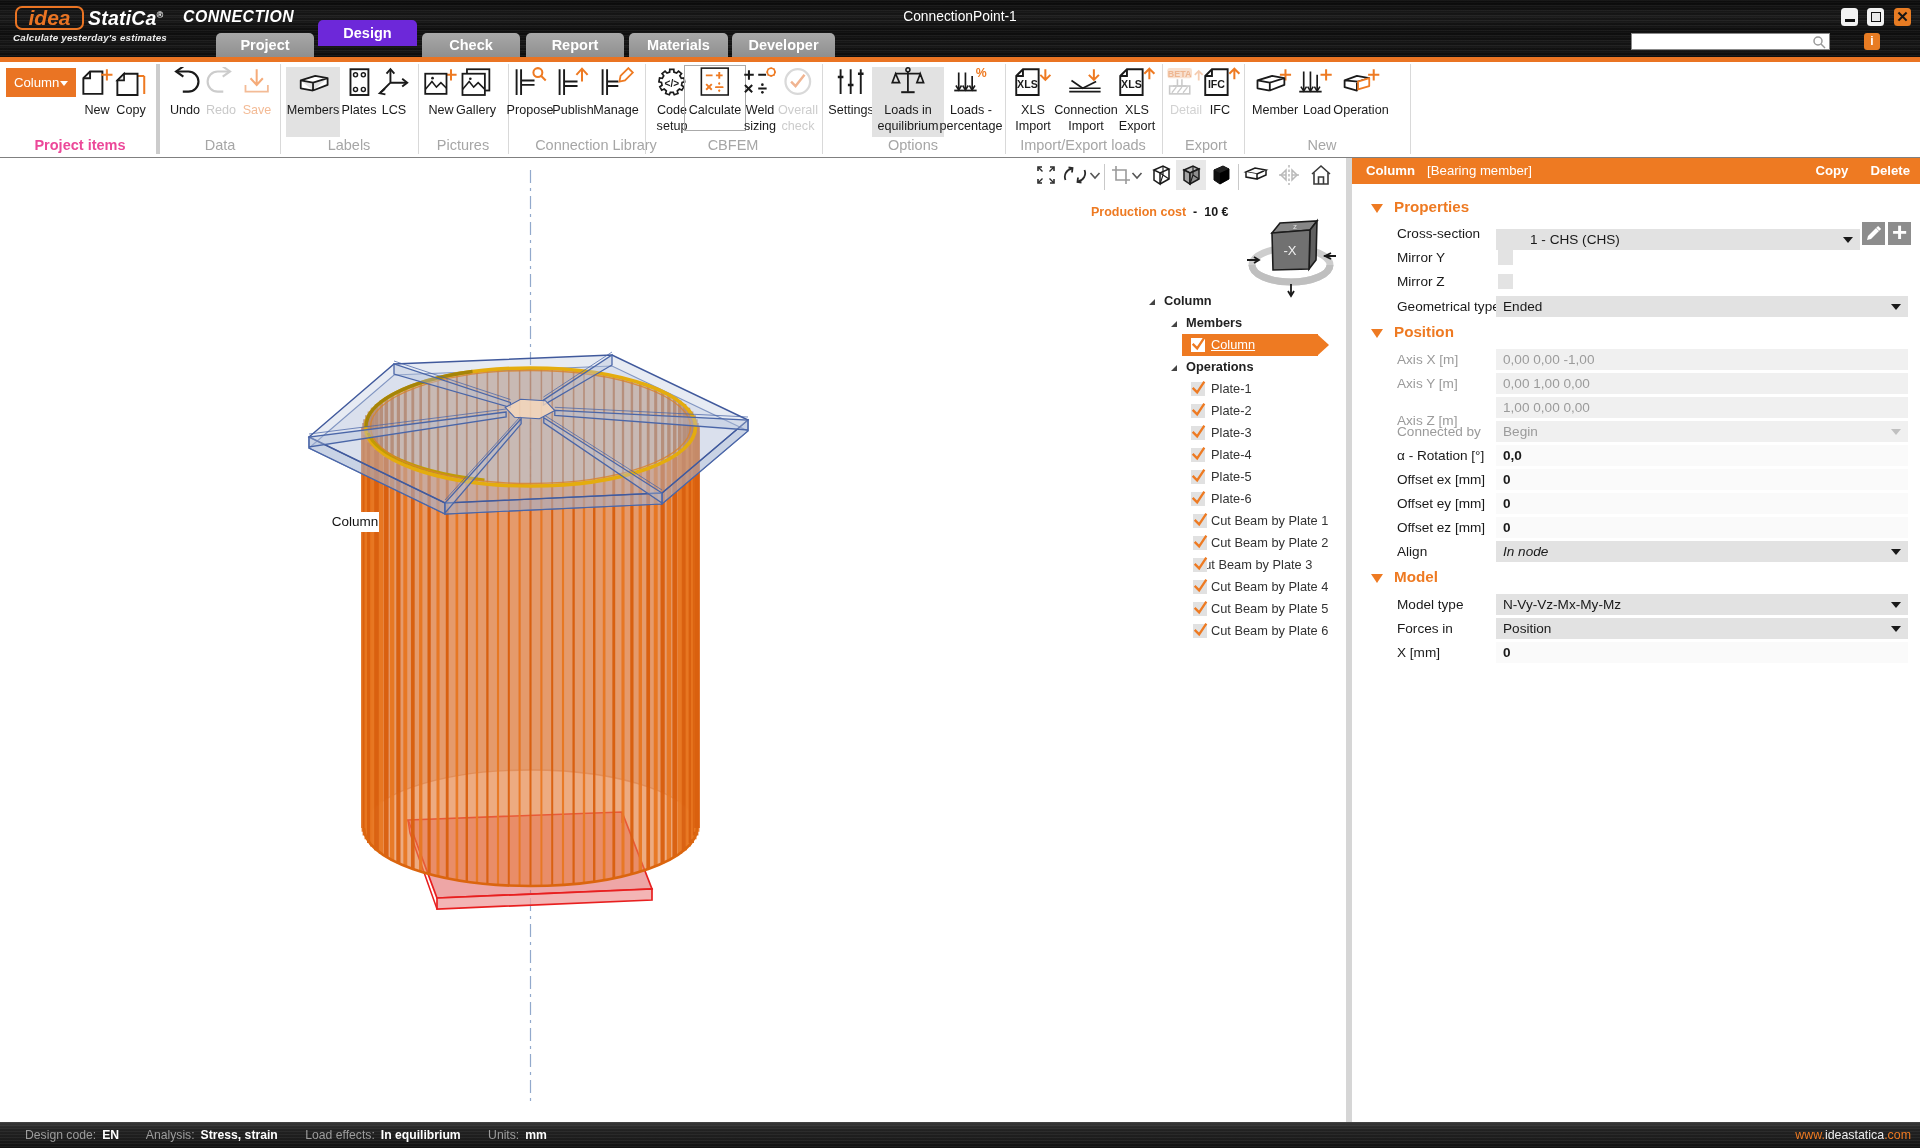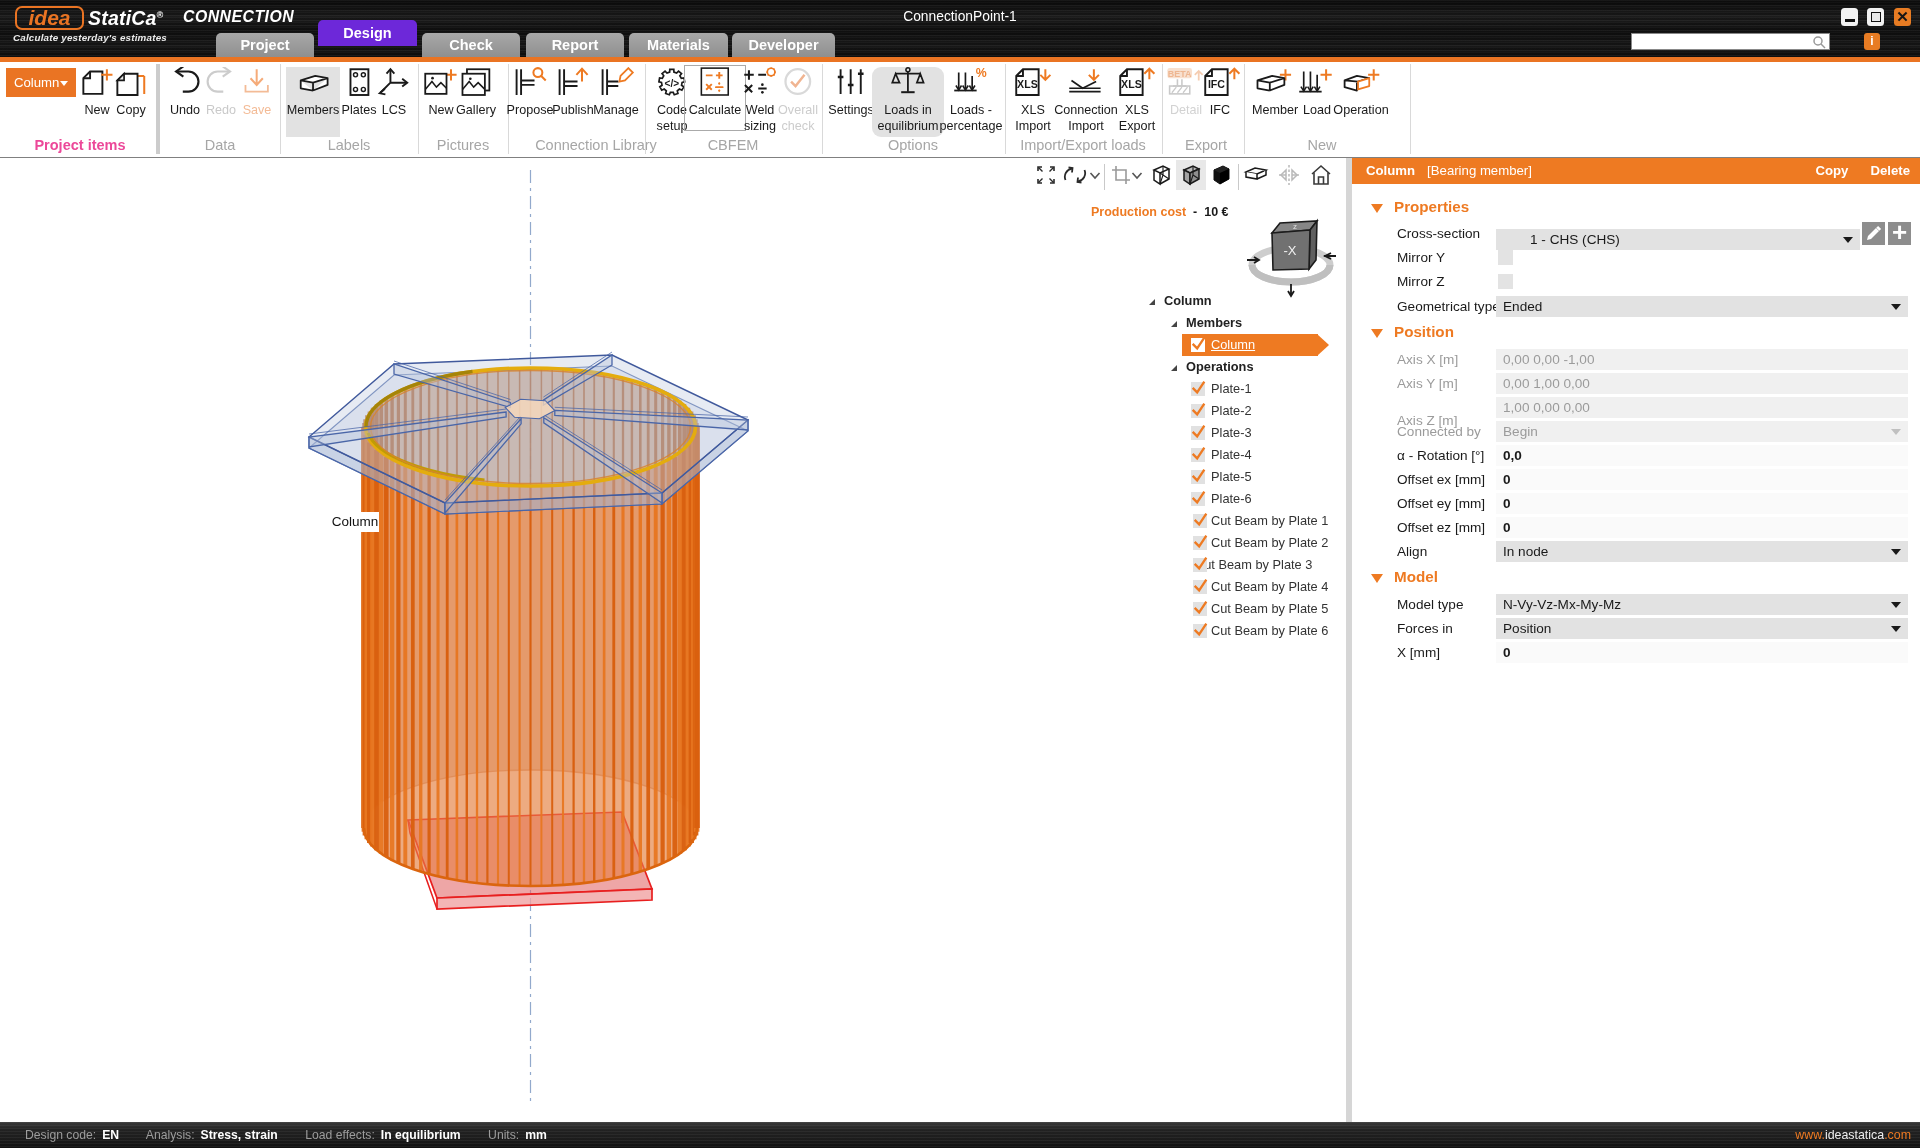--- a/index.html
+++ b/index.html
@@ -170,21 +170,21 @@
           <circle cx="15" cy="13" r="11" fill="none" stroke="#d9d9d9" stroke-width="2"></circle>
           <path d="M9,13 l4,4 L21,7" fill="none" stroke="#f0b491" stroke-width="2.2"></path>
         </svg>Overall<br>check</div>
 <div class="glabel" style="left:673px;width:120px;">CBFEM</div>
 <div class="rsep" style="left:822px;"></div>
 
 <div class="rbtn" style="left:826px;width:50px;"><svg class="ic" width="28" height="27" viewBox="0 0 28 27">
           <path d="M5,2 V24 M14,2 V24 M23,2 V24" stroke="#1a1a1a" stroke-width="1.7"></path>
           <path d="M2.5,9 h5 M11.5,16 h5 M20.5,6 h5" stroke="#1a1a1a" stroke-width="2.2"></path>
         </svg>Settings</div>
-<div class="rbtn sel" style="left:872px;width:72px;border-radius:9px;"><svg class="ic" width="32" height="27" viewBox="0 0 32 27">
+<div class="rbtn sel" style="left:872px;width:72px;"><svg class="ic" width="32" height="27" viewBox="0 0 32 27">
           <circle cx="16" cy="2.5" r="1.8" fill="none" stroke="#1a1a1a" stroke-width="1.4"></circle>
           <path d="M16,4 V22 M5,6 H27" stroke="#1a1a1a" stroke-width="1.6"></path>
           <path d="M5,6 L2,14 H8.5 Z M27,6 L24,14 H30 Z" fill="none" stroke="#1a1a1a" stroke-width="1.5"></path>
           <path d="M10,22.5 h12" stroke="#1a1a1a" stroke-width="1.8"></path>
         </svg>Loads in<br>equilibrium</div>
 <div class="rbtn" style="left:935px;width:72px;"><svg class="ic" width="34" height="27" viewBox="0 0 34 27">
           <text x="26" y="9" font-size="11" font-weight="bold" fill="#ee7a22" text-anchor="middle" font-family="Liberation Sans">%</text>
           <path d="M6,5 V20 M12,5 V20 M18,8 V20" stroke="#1a1a1a" stroke-width="1.5"></path>
           <path d="M3.5,16.5 L6,20.5 L8.5,16.5 M9.5,16.5 L12,20.5 L14.5,16.5 M15.5,16.5 L18,20.5 L20.5,16.5" fill="none" stroke="#1a1a1a" stroke-width="1.4"></path>
           <path d="M2,21 h20" stroke="#1a1a1a" stroke-width="1.6"></path>
@@ -622,21 +622,21 @@
       <div class="pinput ro" style="top:263px;">Begin<span class="arr dim"></span></div>
  <div class="plabel" style="top:287px;">α - Rotation [°]</div>
       <div class="pinput" style="top:287px;">0,0</div>
  <div class="plabel" style="top:311px;">Offset ex [mm]</div>
       <div class="pinput" style="top:311px;">0</div>
  <div class="plabel" style="top:335px;">Offset ey [mm]</div>
       <div class="pinput" style="top:335px;">0</div>
  <div class="plabel" style="top:359px;">Offset ez [mm]</div>
       <div class="pinput" style="top:359px;">0</div>
  <div class="plabel" style="top:383px;">Align</div>
-      <div class="pinput grey" style="top:383px;">In node<span class="arr"></span></div>
+      <div class="pinput grey" style="top:383px;font-style:italic;">In node<span class="arr"></span></div>
  <div class="sectri" style="top:416px;"></div>
       <div class="sechead" style="top:410px;">Model</div>
  <div class="plabel" style="top:436px;">Model type</div>
       <div class="pinput grey" style="top:436px;">N-Vy-Vz-Mx-My-Mz<span class="arr"></span></div>
  <div class="plabel" style="top:460px;">Forces in</div>
       <div class="pinput grey" style="top:460px;">Position<span class="arr"></span></div>
  <div class="plabel" style="top:484px;">X [mm]</div>
       <div class="pinput" style="top:484px;">0</div>
 </div>
 <div id="statusbar"><div class="streaks2"></div>

